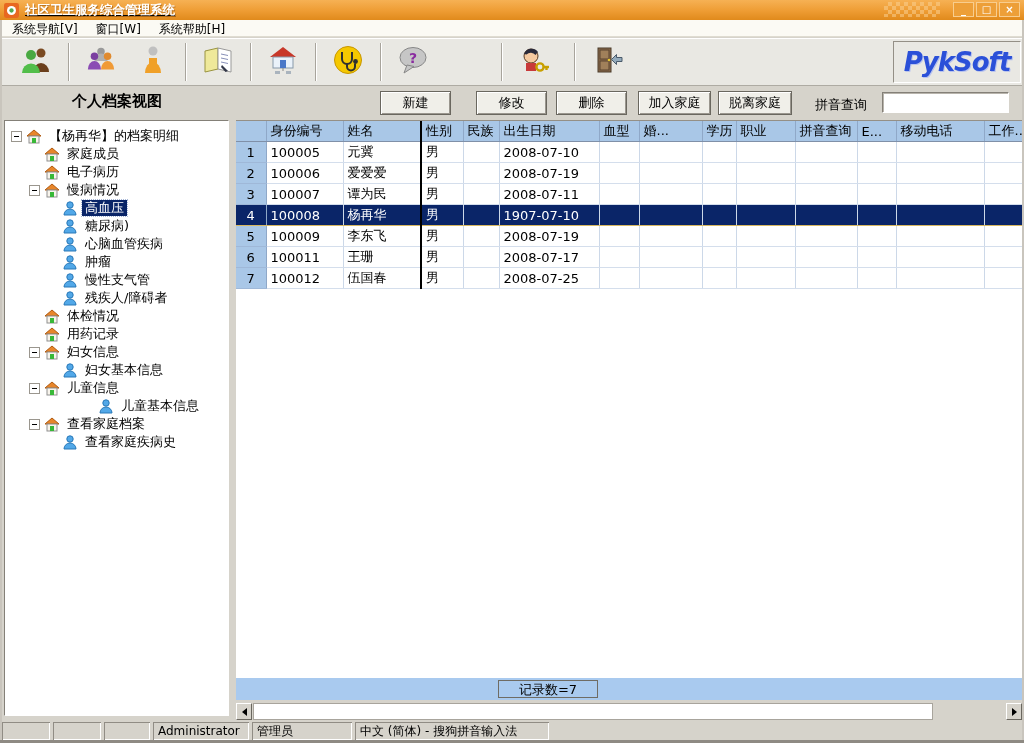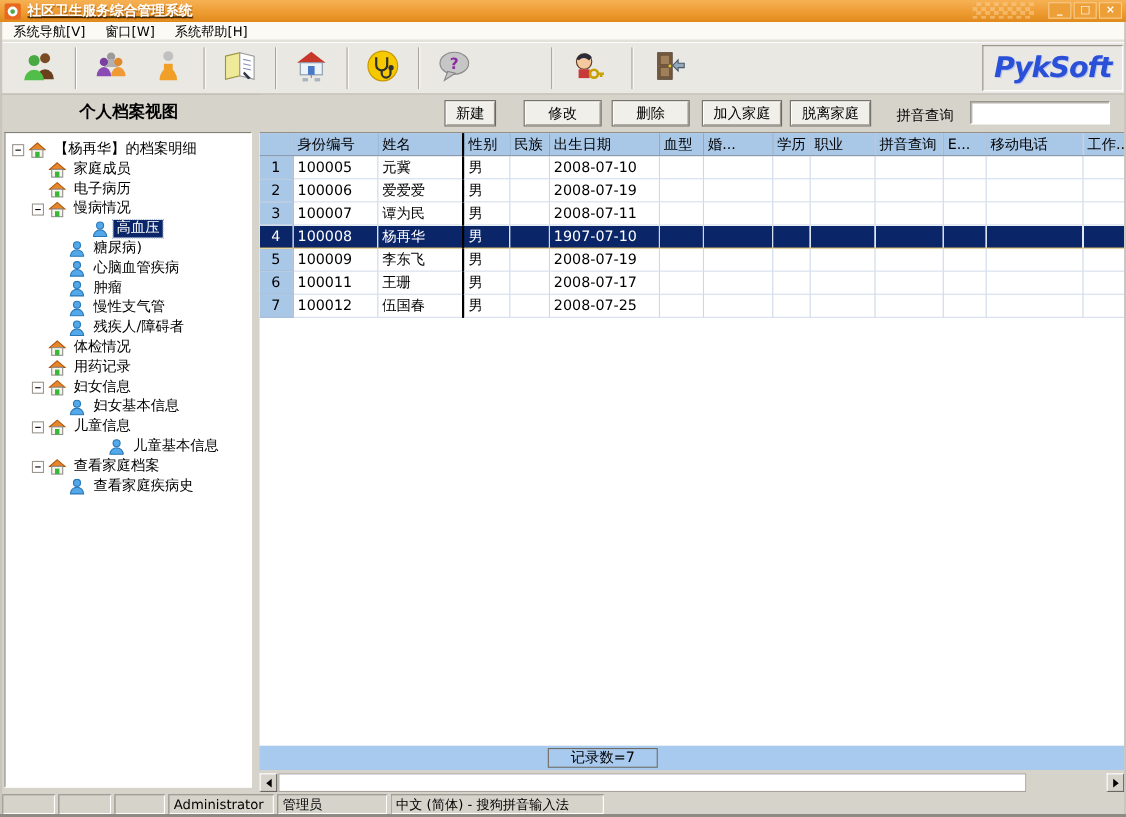--- a/index.html
+++ b/index.html
@@ -50,21 +50,21 @@
   .tree-ico{width:16px; height:15px; margin-right:4px; flex:none; display:inline-flex;}
   .tree-label{padding:0 3px; line-height:16px;}
   .tree-label.selected{background:var(--navy); color:#FFF; outline:1px dotted #A8B8D8;}
 
   
   .main{position:absolute; left:236px; top:86px; width:786px; height:635px;}
   .actionbar{position:absolute; left:0; top:0; width:786px; height:34px; background:var(--face);}
   .act-btn{position:absolute; top:5px; height:24px; background:#F0EFE9; border:1px solid #6A675F;
     box-shadow:inset 1px 1px 0 #FFF, inset -1px -1px 0 #9A968E; font-size:13px;
     font-family:"DejaVu Sans",sans-serif; cursor:default;}
-  .b0{left:168px; width:47px;} .b1{left:240px; width:71px;} .b2{left:320px; width:71px;}
+  .b0{left:144px; width:71px;} .b1{left:240px; width:71px;} .b2{left:320px; width:71px;}
   .b3{left:402px; width:73px;} .b4{left:482px; width:74px;}
   .pinyin-label{position:absolute; left:579px; top:10px; font-size:13px;}
   .pinyin-input{position:absolute; left:646px; top:6px; width:127px; height:21px; background:#FFF;
     border:1px solid; border-color:#848078 #FFF #FFF #848078; box-shadow:inset 1px 1px 0 #B8B4AC;
     font-size:13px; padding:0 3px;}
 
   
   .tablewrap{position:absolute; left:0; top:34px; width:786px; height:558px; background:#FFF;
     border-top:1px solid #948F86; overflow:hidden;}
   table{border-collapse:collapse; table-layout:fixed; width:786px; font-size:13px;}
@@ -264,21 +264,21 @@
           <span class="expandbox"></span>
           <span class="tree-ico">
             <svg width="16" height="15" viewBox="0 0 16 15">
               <polygon points="8,1 15,7 1,7" fill="#E8862A" stroke="#B05A10"></polygon>
               <rect x="3" y="7" width="10" height="7" fill="#F8F4EC" stroke="#909090"></rect>
               <rect x="6" y="9" width="4" height="5" fill="#38B838"></rect>
             </svg>
           </span>
           <span class="tree-label">慢病情况</span>
         </div>
-        <div class="tree-row" style="padding-left: 42px; margin-left: 21px;">
+        <div class="tree-row" style="padding-left: 42px;">
           <span class="tree-spacer"></span>
           <span class="tree-ico">
             <svg width="16" height="15" viewBox="0 0 16 15">
               <circle cx="8" cy="4" r="3.2" fill="#52A8E8" stroke="#2878B8"></circle>
               <path d="M2 14 a6 6 0 0 1 12 0 z" fill="#52A8E8" stroke="#2878B8"></path>
             </svg>
           </span>
           <span class="tree-label selected">高血压</span>
         </div>
         <div class="tree-row" style="padding-left: 42px;">

